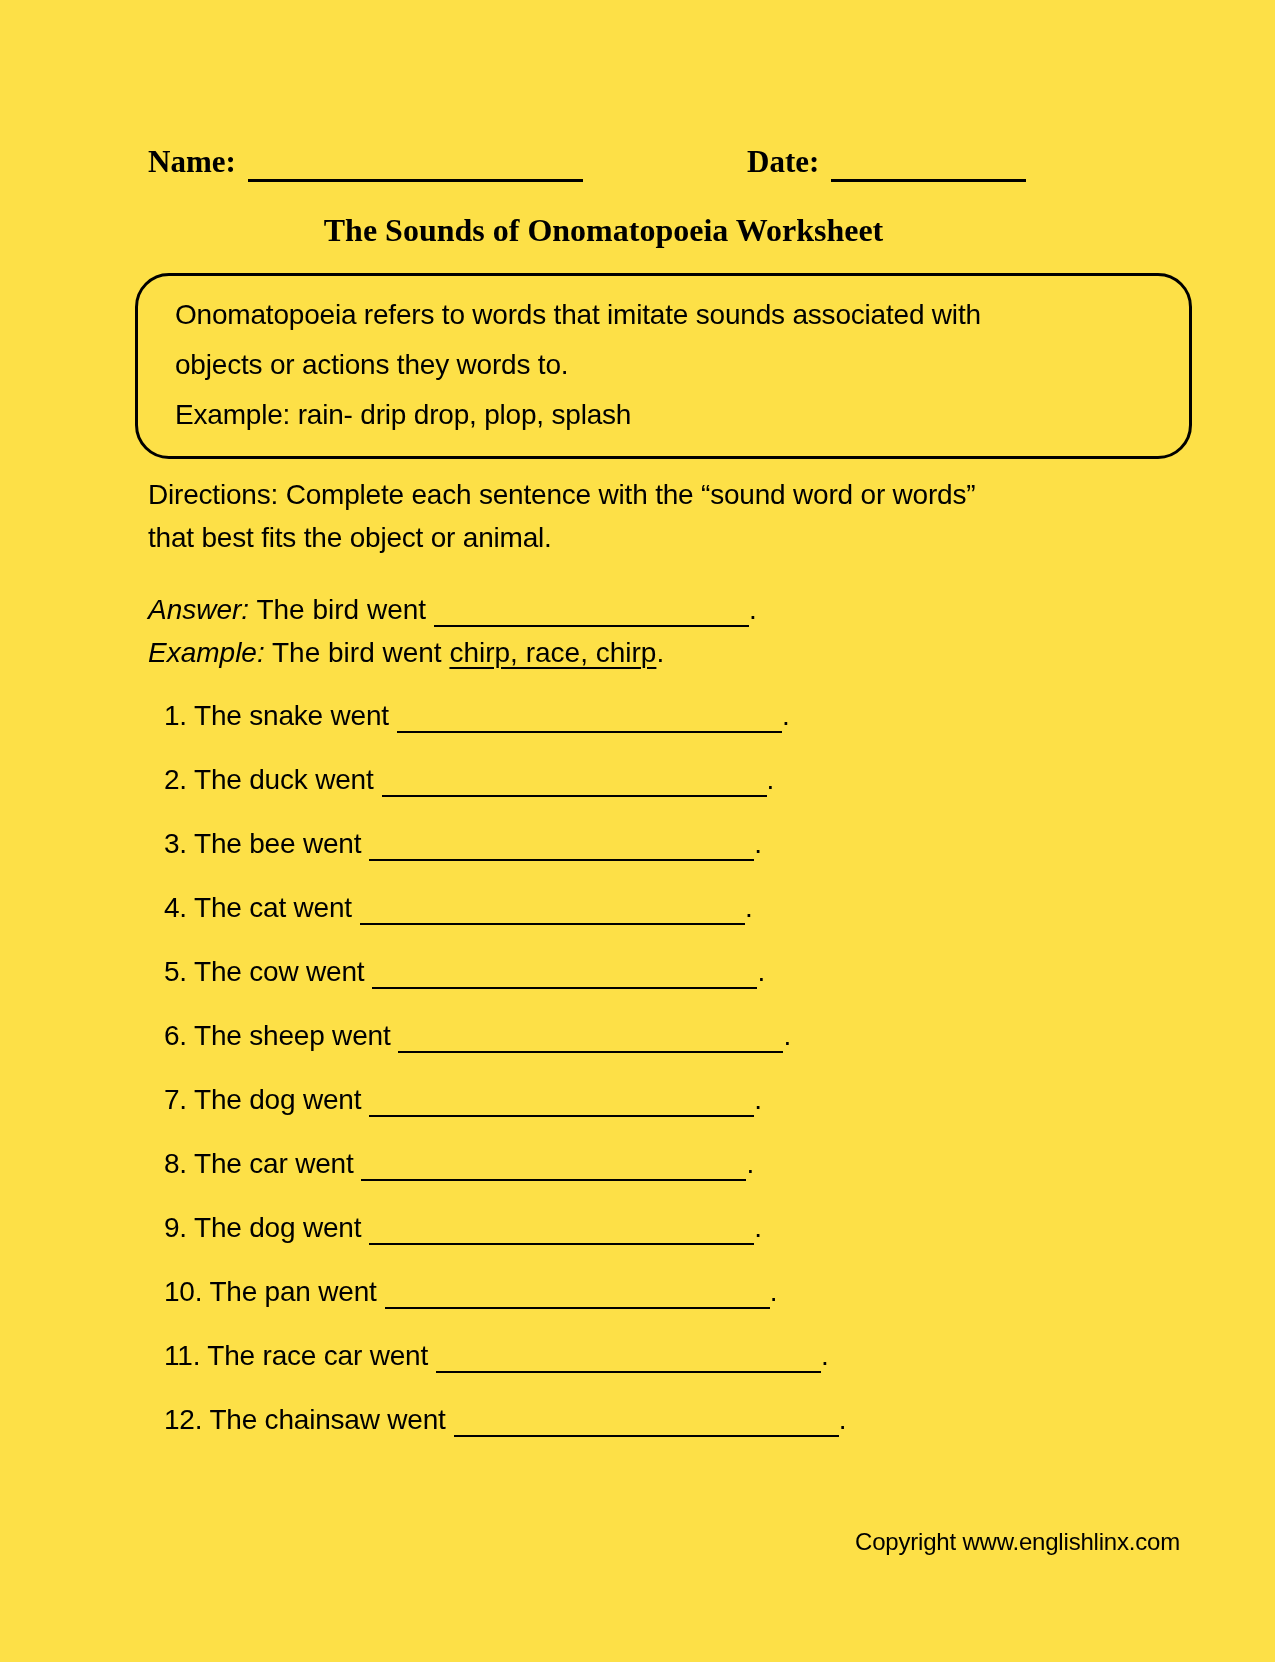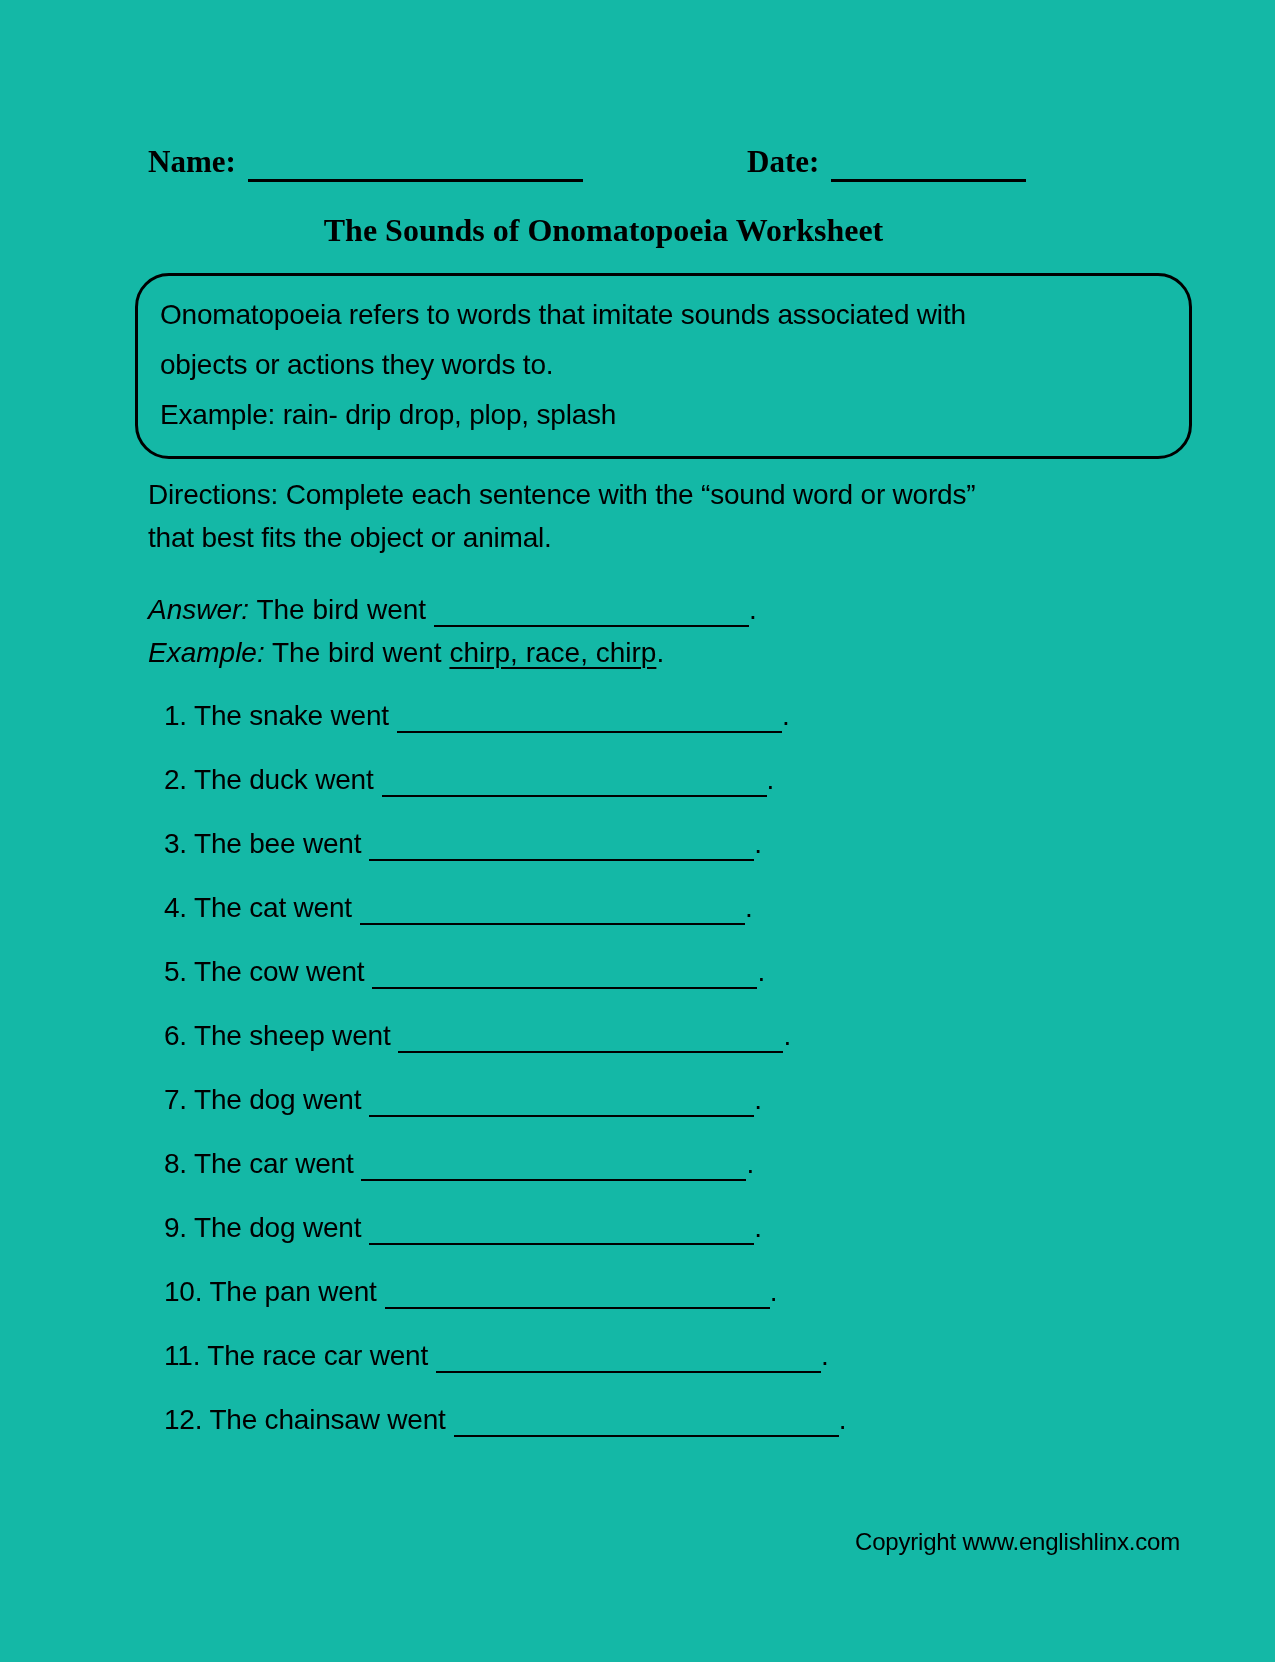--- a/index.html
+++ b/index.html
@@ -1,21 +1,21 @@
 <!DOCTYPE html>
 <html><head>
 <meta charset="utf-8">
 <style>
   * { margin: 0; padding: 0; box-sizing: border-box; }
   html, body { background: #ffffff; }
   .page {
     position: relative;
     width: 1275px;
     height: 1662px;
-    background: #14b8a6;
+    background: #fde047;
     color: #000000;
     font-family: "Liberation Sans", sans-serif;
     padding: 144px 85px 0 148px;
     overflow: hidden;
   }
 
   
   .header-row {
     position: relative;
     height: 58px;
@@ -47,21 +47,21 @@
     font-size: 32px;
   }
 
   
   .info-box {
     margin-top: 24px;
     margin-left: -13px;
     width: 1057px;
     border: 3px solid #000;
     border-radius: 34px;
-    padding: 14px 22px 16px 22px;
+    padding: 14px 22px 16px 37px;
     font-size: 28px;
     line-height: 50px;
     letter-spacing: -0.2px;
   }
 
   
   .directions {
     margin-top: 14px;
     font-size: 28px;
     line-height: 43px;

